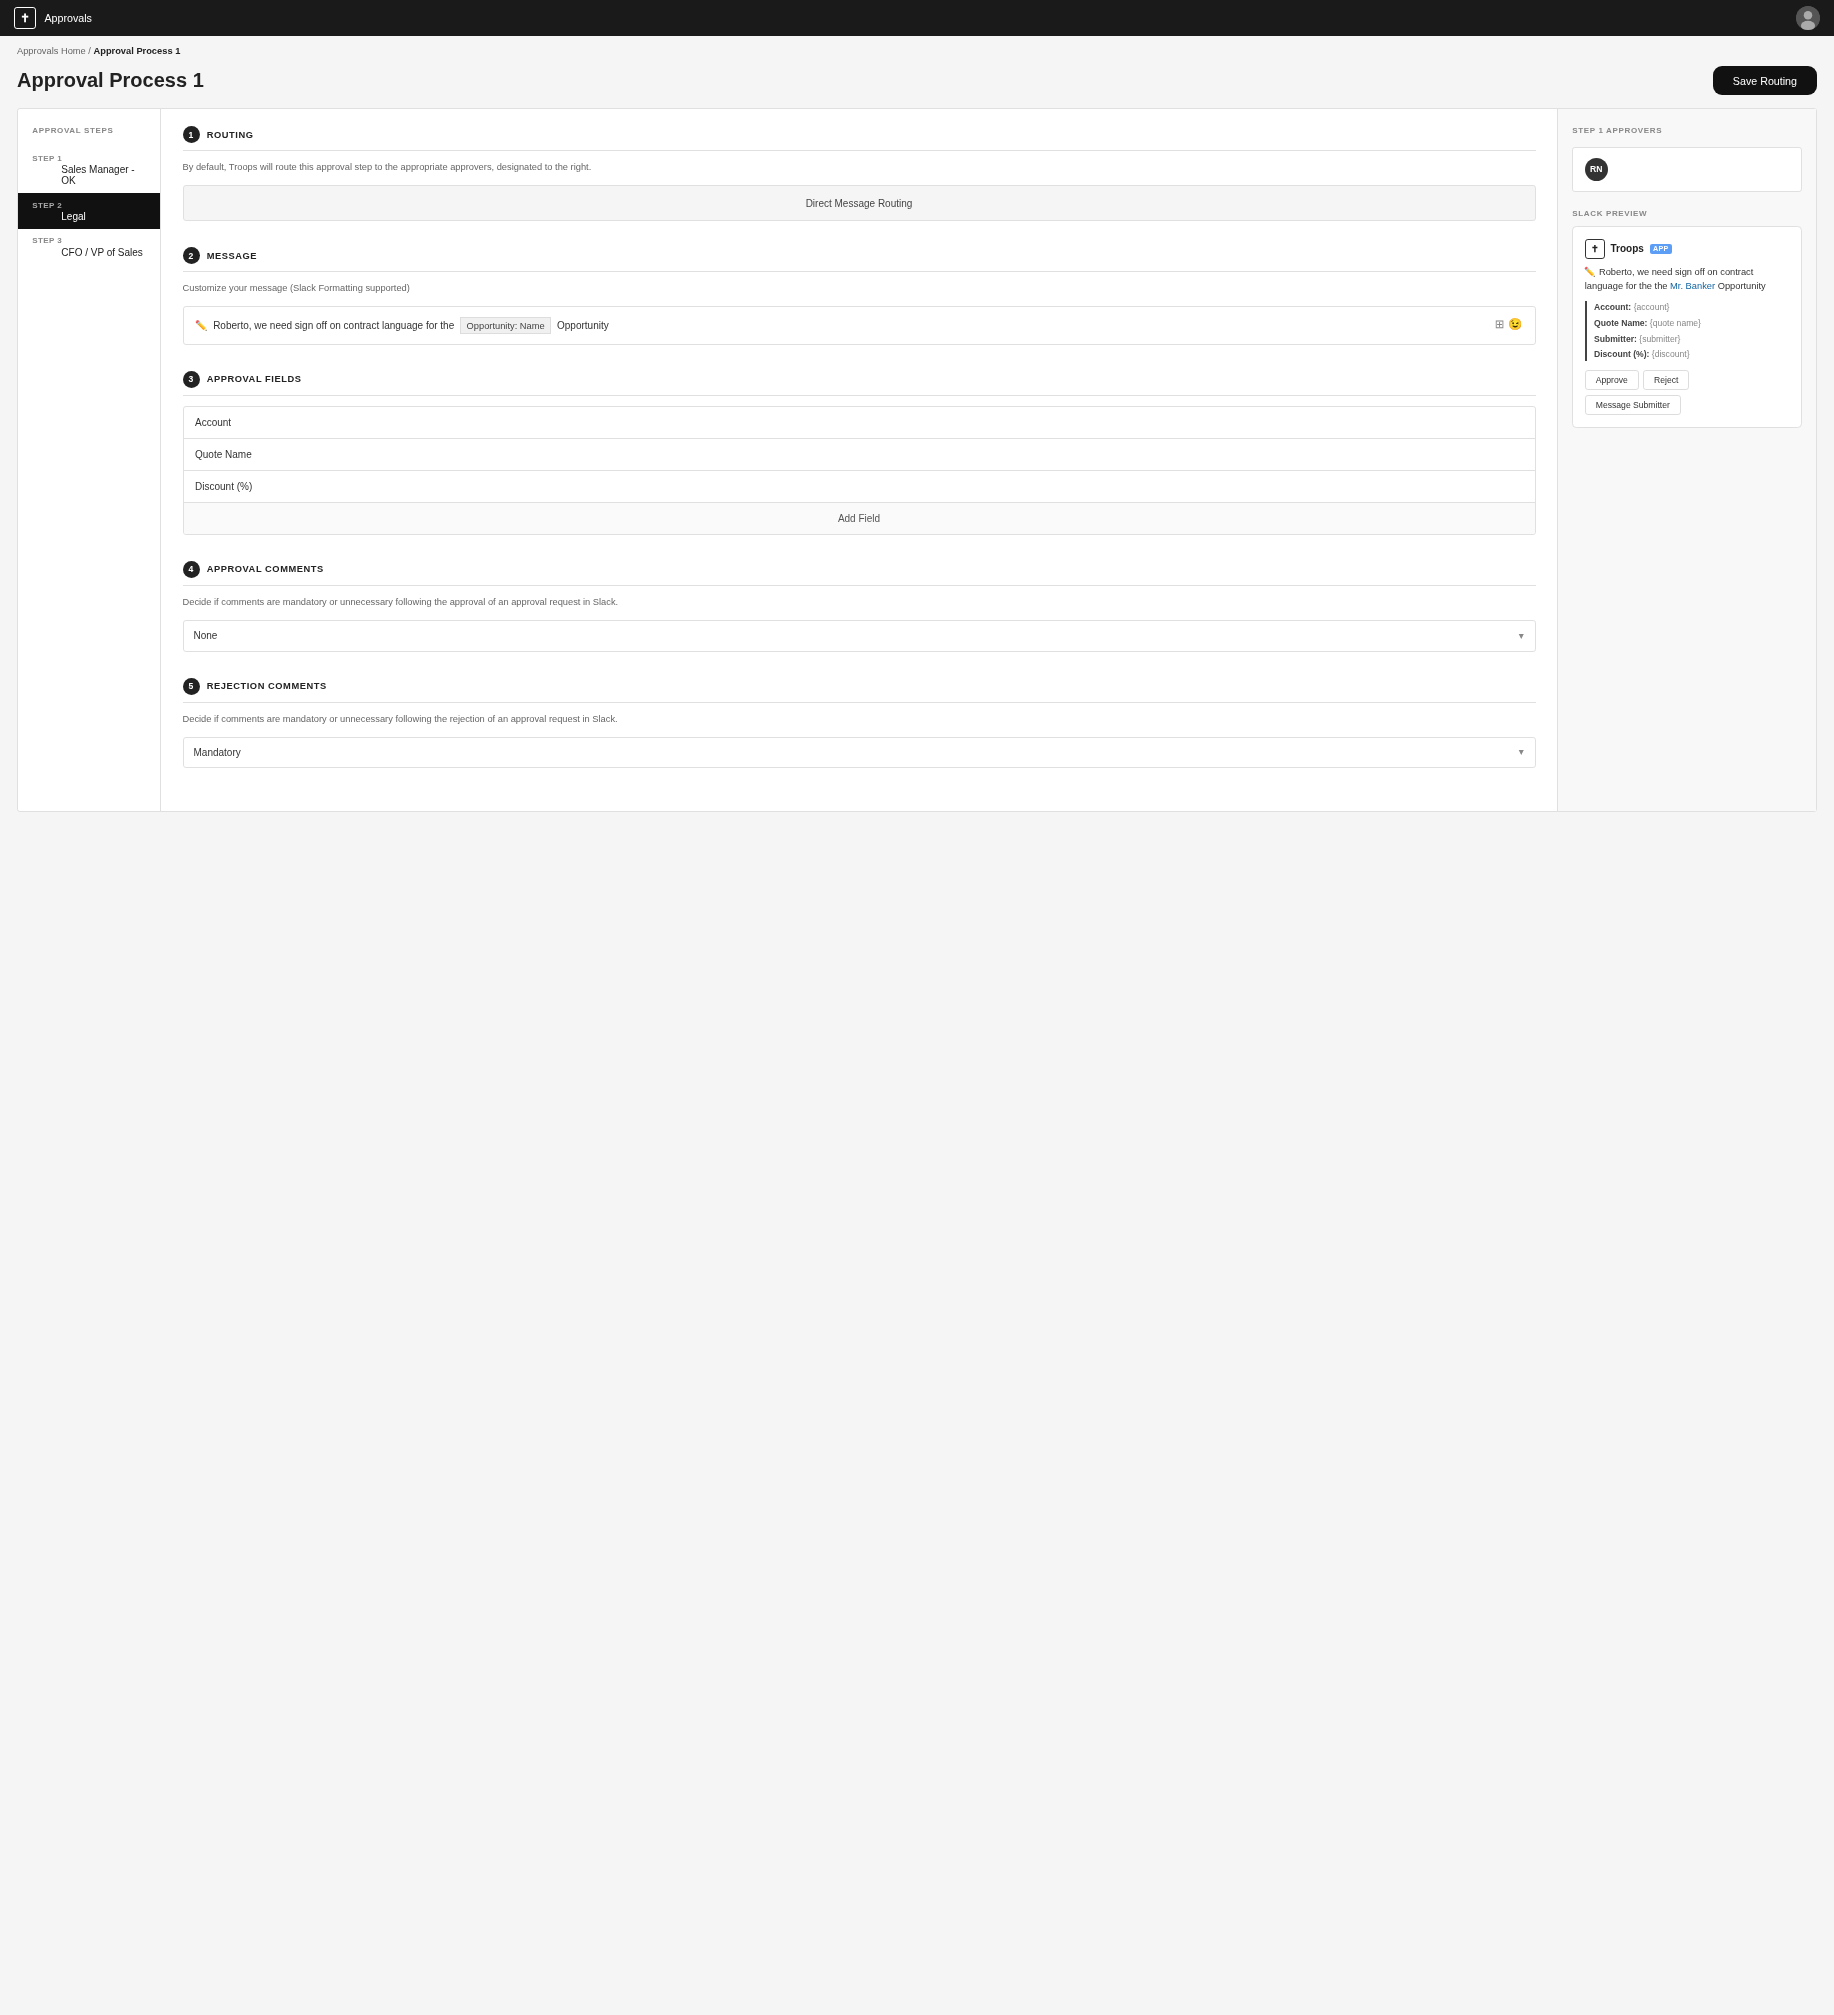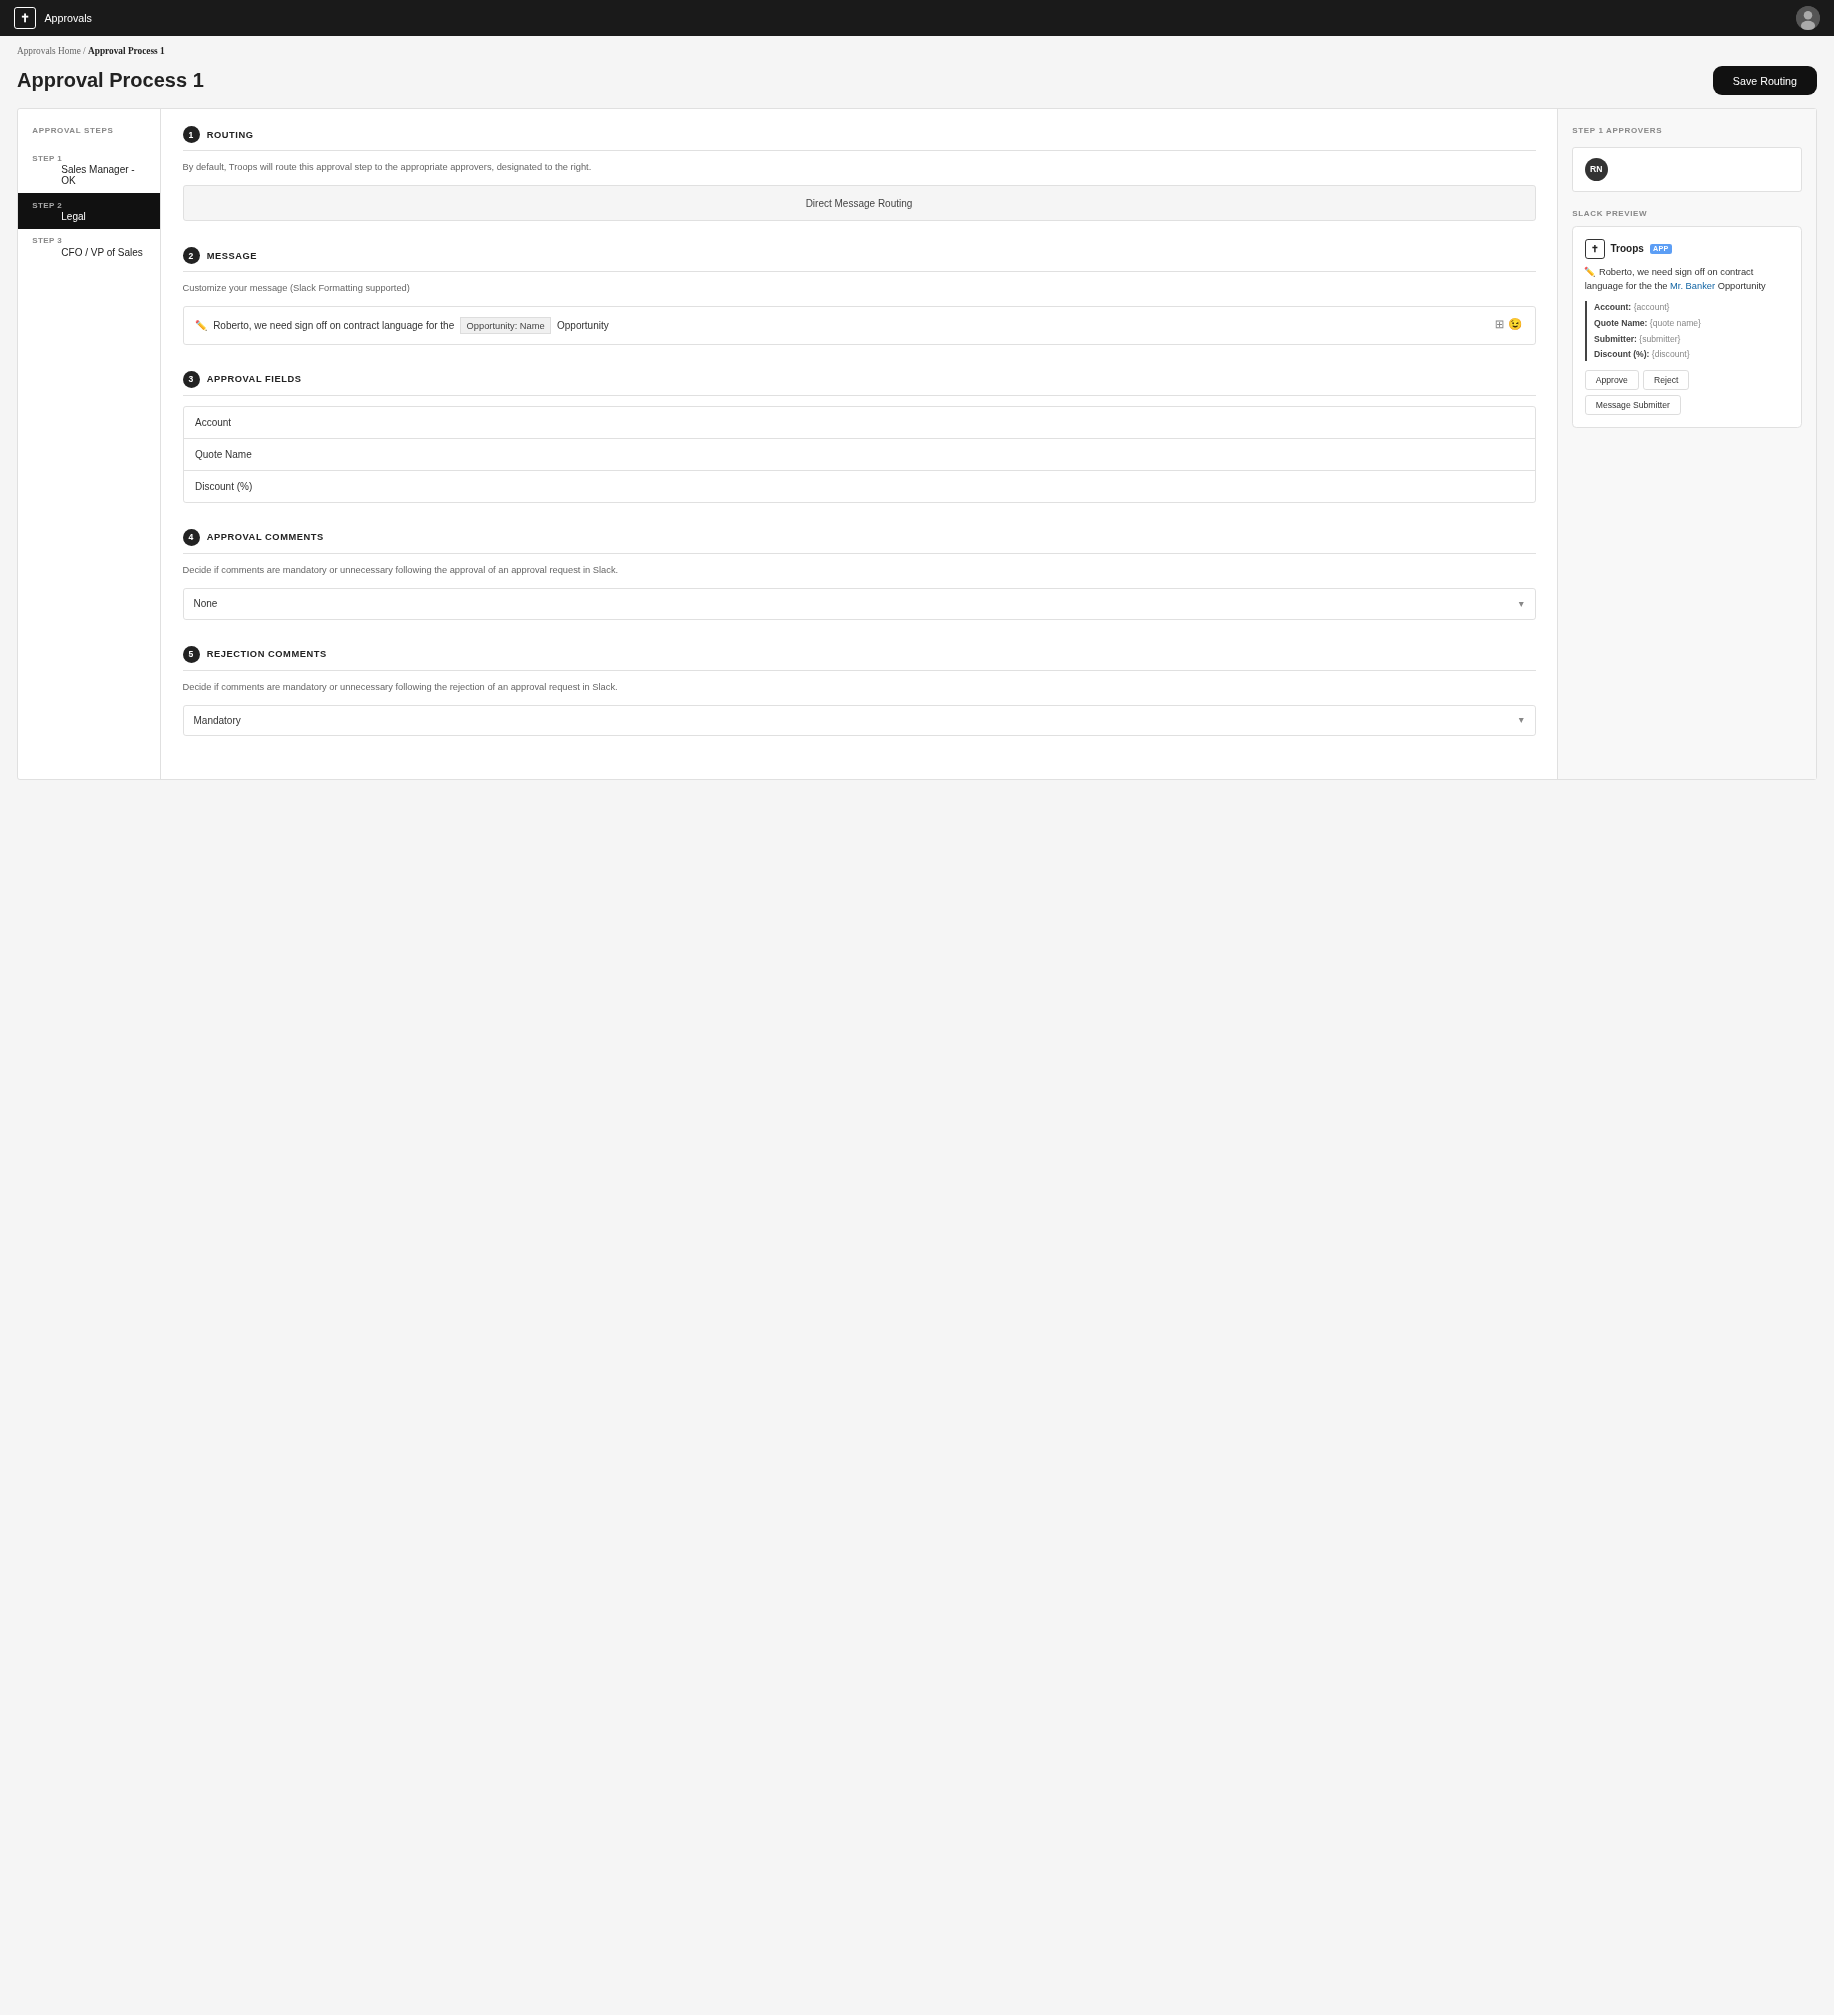--- a/index.html
+++ b/index.html
@@ -28,21 +28,20 @@
       background: #555;
       display: flex; align-items: center; justify-content: center;
       color: #fff; font-size: 8.6px; overflow: hidden;
     }
 
     
     .breadcrumb {
       padding: 10px 17px 4.3px;
       font-size: 9.3px;
       color: #666;
-      font-family: Liberation Serif, serif;
     }
     .breadcrumb a { color: #666; text-decoration: none; }
     .breadcrumb .current { font-weight: 600; color: #222; }
 
     
     .page-header {
       display: flex; align-items: center; justify-content: space-between;
       padding: 5.7px 17px 13px;
     }
     .page-title { font-size: 20px; font-weight: 700; }
@@ -342,20 +341,21 @@
 
     <div class="section">
       <div class="section-header">
         <div class="section-number">3</div>
         <div class="section-title">Approval Fields</div>
       </div>
       <div class="fields-list">
         <div class="field-row">Account</div>
         <div class="field-row">Quote Name</div>
         <div class="field-row">Discount (%)</div>
+        <div class="add-field-row">Add Field</div>
       </div>
     </div>
 
     <div class="section">
       <div class="section-header">
         <div class="section-number">4</div>
         <div class="section-title">Approval Comments</div>
       </div>
       <p class="section-desc">Decide if comments are mandatory or unnecessary following the approval of an approval request in Slack.</p>
       <div class="dropdown-wrap">

